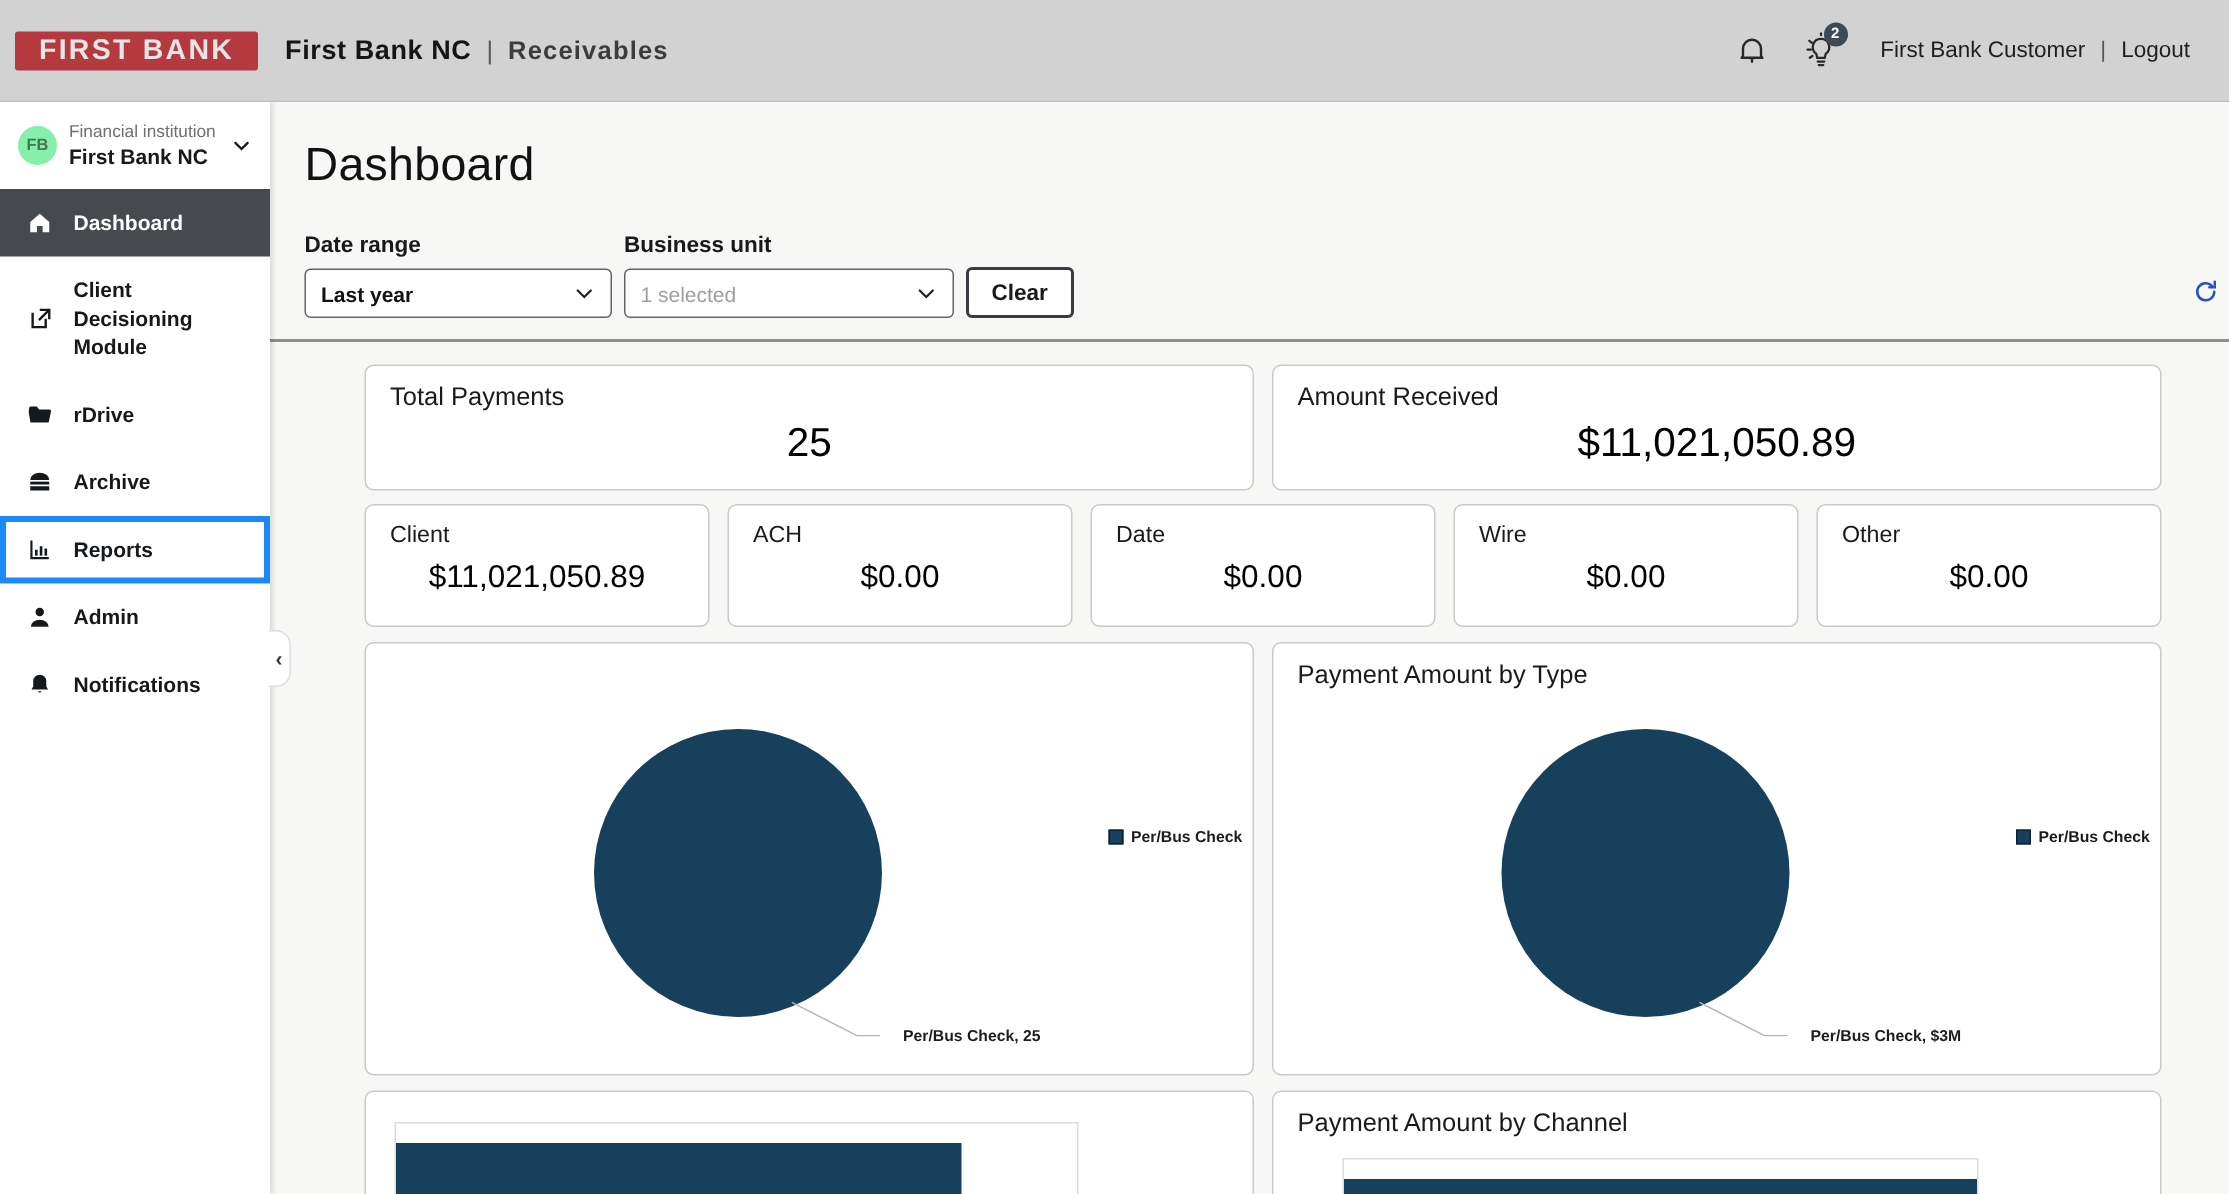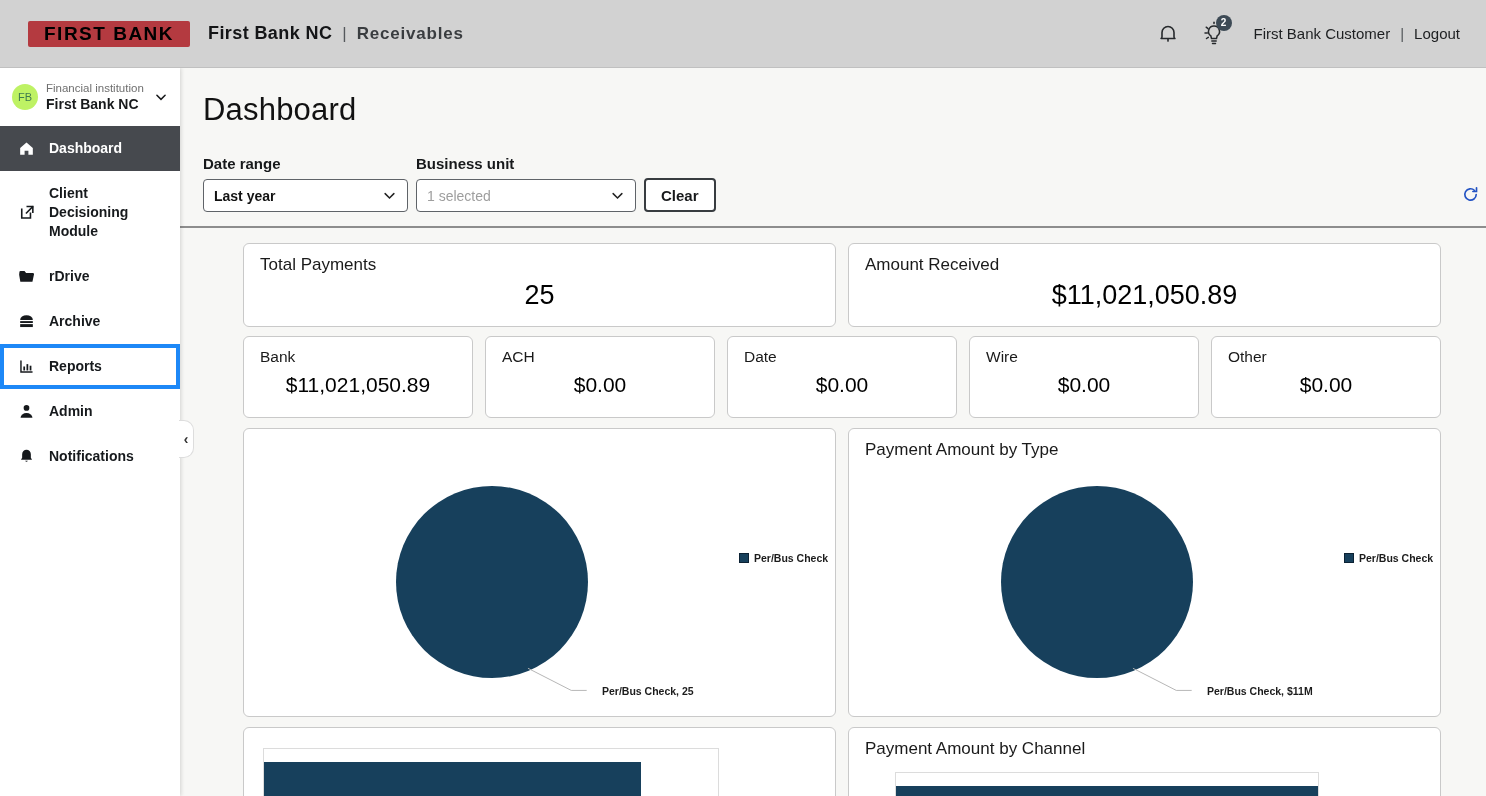--- a/index.html
+++ b/index.html
@@ -2,43 +2,43 @@
 <html><head>
 <meta charset="utf-8">
 <style>
   * { box-sizing: border-box; margin: 0; padding: 0; }
   html,body { width:1486px; height:796px; overflow:hidden; }
   body { font-family:"Liberation Sans","DejaVu Sans",sans-serif; background:#f7f7f5; color:#1a1a1a; position:relative; }
 
   
   .app-header { position:absolute; left:0; top:0; width:1486px; height:68px; background:#d2d2d2;
     border-bottom:1px solid #c0c0c0; display:flex; align-items:center; padding:0 26px 0 10px; z-index:30; }
-  .logo-box { background:#b43a40; color:#000000; font-weight:700; font-size:19px; letter-spacing:1.5px;
-    padding:2px 16px; border-radius:2px;margin-left:18px; }
+  .logo-box { background:#b43a40; color:#e5e5e5; font-weight:700; font-size:19px; letter-spacing:1.5px;
+    padding:2px 16px; border-radius:2px; }
   .brand { display:flex; align-items:center; gap:10px; margin-left:18px; }
   .brand-name { font-weight:700; font-size:18px; color:#141517; letter-spacing:.4px; }
   .brand-sep { color:#55585c; font-size:17px; }
   .brand-product { font-weight:600; font-size:17px; color:#3a3d40; letter-spacing:.8px; }
   .header-right { margin-left:auto; display:flex; align-items:center; gap:20px; }
   .hicon { width:24px; height:24px; color:#26292c; cursor:pointer; position:relative; display:inline-flex; }
   .hicon svg { width:100%; height:100%; }
   .bulb-wrap { position:relative; width:28px; height:30px; cursor:pointer; }
   .bulb-wrap svg { width:28px; height:30px; }
   .badge { position:absolute; top:-4px; right:-4px; width:16px; height:16px; border-radius:50%;
     background:#3d4a55; color:#fff; font-size:10px; font-weight:700; display:flex; align-items:center; justify-content:center; }
   .user-area { display:flex; align-items:center; gap:10px; font-size:15px; color:#1d1f21; margin-left:6px; }
   .user-area .sep { color:#55585c; }
   .logout { cursor:pointer; }
 
   
   .sidebar { position:absolute; left:0; top:68px; width:180px; bottom:0; background:#fff;
     box-shadow:1px 0 4px rgba(0,0,0,.15); z-index:20; }
   .fi-row { display:flex; align-items:center; gap:8px; padding:14px 12px 14px 12px; }
-  .fi-avatar { width:26px; height:26px; border-radius:50%; background:#bef264; color:#3f7b4e;
-    font-size:11px; font-weight:400; display:flex; align-items:center; justify-content:center; flex:0 0 auto; }
+  .fi-avatar { width:26px; height:26px; border-radius:50%; background:#86efac; color:#3f7b4e;
+    font-size:11px; font-weight:700; display:flex; align-items:center; justify-content:center; flex:0 0 auto; }
   .fi-label { font-size:11.5px; color:#6f6f6f; margin-bottom:2px; }
   .fi-name { font-size:14px; font-weight:700; color:#17191b; }
   .fi-chevron { margin-left:auto; width:14px; height:14px; color:#17191b; }
   .nav-item { display:flex; align-items:center; gap:13px; padding:13px 12px 13px 17px;
     font-size:14px; font-weight:700; color:#16191c; cursor:pointer; line-height:1.35; }
   .nav-item .nicon { width:19px; height:19px; flex:0 0 auto; color:#16191c; }
   .nav-item .nicon svg { width:100%; height:100%; }
   .nav-item.active { background:#46494e; color:#fff; }
   .nav-item.active .nicon { color:#fff; }
   .nav-item.focused { outline:4px solid #1d88f7; outline-offset:-4px; }
@@ -266,21 +266,21 @@
       <div class="card-value-lg">25</div>
     </div>
     <div class="card">
       <div class="card-label-lg">Amount Received</div>
       <div class="card-value-lg">$11,021,050.89</div>
     </div>
   </div>
 
   <div class="row row2">
     <div class="card">
-      <div class="card-label-sm">Bank</div>
+      <div class="card-label-sm">Client</div>
       <div class="card-value-sm">$11,021,050.89</div>
     </div>
     <div class="card">
       <div class="card-label-sm">ACH</div>
       <div class="card-value-sm">$0.00</div>
     </div>
     <div class="card">
       <div class="card-label-sm">Date</div>
       <div class="card-value-sm">$0.00</div>
     </div>
@@ -305,21 +305,21 @@
         <span class="legend-swatch"></span>
         <span class="legend-text">Per/Bus Check</span>
       </div>
     </div>
     <div class="card chart-card">
       <div class="chart-title">Payment Amount by Type</div>
       <div class="pie"></div>
       <svg class="leader" viewBox="0 0 614 287">
         <polyline points="295,243 340,266 356,266" fill="none" stroke="#b3b3b3" stroke-width="1"></polyline>
       </svg>
-      <div class="pie-label">Per/Bus Check, $11M</div>
+      <div class="pie-label">Per/Bus Check, $3M</div>
       <div class="legend">
         <span class="legend-swatch"></span>
         <span class="legend-text">Per/Bus Check</span>
       </div>
     </div>
   </div>
 
   <div class="row row4">
     <div class="card chart-card-cut">
       <div class="vol-plot">

